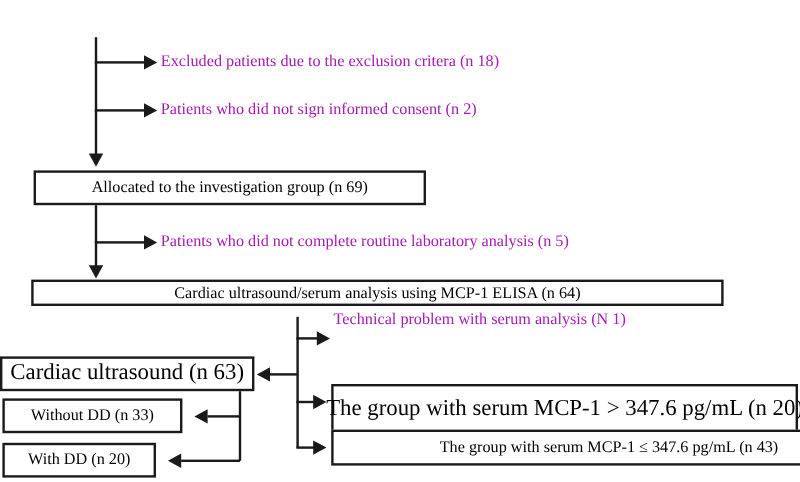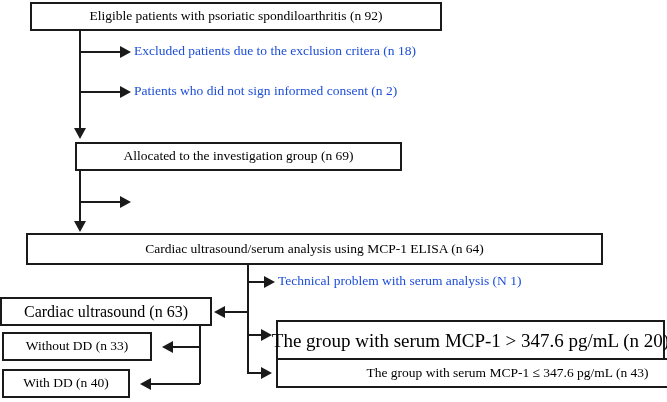--- a/index.html
+++ b/index.html
@@ -30,21 +30,21 @@
     white-space: nowrap;
   }
   .box-label {
     display: block;
     padding: 0 6px;
   }
   .freetext {
     position: absolute;
     white-space: nowrap;
     line-height: 1.1;
-    color: #1d4ed8;
+    color: #a21caf;
   }
   .vline {
     position: absolute;
     background: #1a1a1a;
     width: 2px;
   }
   .hline {
     position: absolute;
     background: #1a1a1a;
     height: 2px;
@@ -72,82 +72,80 @@
     border-left: 6px solid transparent;
     border-right: 6px solid transparent;
     border-top: 11px solid #1a1a1a;
   }
 </style>
 </head>
 <body>
 
 <div id="flow-root">
 
-  <div class="box" style="left:30px; top:2px; width:412px; height:29px; font-size:13.5px;">
-    <span class="box-label">Eligible patients with psoriatic spondiloarthritis (n 92)</span>
-  </div>
 
   <div class="vline" style="left:79px; top:31px; height:99px;"></div>
   <div class="arrow-down" style="left:74px; top:128px;"></div>
 
   <div class="hline" style="left:79px; top:51px; width:44px;"></div>
   <div class="arrow-right" style="left:120px; top:46px;"></div>
   <div class="freetext" style="left:134px; top:44px; font-size:13.5px;">Excluded patients due to the exclusion critera (n 18)</div>
 
   <div class="hline" style="left:79px; top:91px; width:44px;"></div>
   <div class="arrow-right" style="left:120px; top:86px;"></div>
   <div class="freetext" style="left:134px; top:84px; font-size:13.5px;">Patients who did not sign informed consent (n 2)</div>
 
-  <div class="box" style="left:28px; top:142px; width:327px; height:29px; font-size:13.5px;margin-left:47px;">
+  <div class="box" style="left:28px; top:142px; width:327px; height:29px; font-size:13.5px;">
     <span class="box-label">Allocated to the investigation group (n 69)</span>
   </div>
 
   <div class="vline" style="left:79px; top:171px; height:52px;"></div>
   <div class="arrow-down" style="left:74px; top:221px;"></div>
 
   <div class="hline" style="left:79px; top:201px; width:44px;"></div>
   <div class="arrow-right" style="left:120px; top:196px;"></div>
+  <div class="freetext" style="left:134px; top:194px; font-size:13.5px;">Patients who did not complete routine laboratory analysis (n 5)</div>
 
-  <div class="box" style="left:26px; top:233px; width:577px; height:32px; font-size:13.5px;">
+  <div class="box" style="left:26px; top:233px; width:577px; height:22px; font-size:13.5px;">
     <span class="box-label">Cardiac ultrasound/serum analysis using MCP-1 ELISA (n 64)</span>
   </div>
 
   <div class="vline" style="left:247px; top:264px; height:109px;"></div>
 
   <div class="hline" style="left:247px; top:281px; width:20px;"></div>
   <div class="arrow-right" style="left:264px; top:276px;"></div>
-  <div class="freetext" style="left:278px; top:274px; font-size:13.5px;text-align:center;">Technical problem with serum analysis (N 1)</div>
+  <div class="freetext" style="left:278px; top:259px; font-size:13.5px;text-align:center;">Technical problem with serum analysis (N 1)</div>
 
   <div class="hline" style="left:225px; top:311px; width:23px;"></div>
   <div class="arrow-left" style="left:214px; top:306px;"></div>
 
   <div class="hline" style="left:247px; top:334px; width:16px;"></div>
   <div class="arrow-right" style="left:261px; top:329px;"></div>
 
   <div class="hline" style="left:247px; top:372px; width:16px;"></div>
   <div class="arrow-right" style="left:261px; top:367px;"></div>
 
-  <div class="box" style="left:0px; top:297px; width:212px; height:29px; font-size:16px;">
+  <div class="box" style="left:0px; top:297px; width:212px; height:29px; font-size:19px;">
     <span class="box-label">Cardiac ultrasound (n 63)</span>
   </div>
 
   <div class="vline" style="left:199px; top:326px; height:58px;"></div>
 
   <div class="hline" style="left:173px; top:346px; width:27px;"></div>
   <div class="arrow-left" style="left:162px; top:341px;"></div>
 
   <div class="hline" style="left:151px; top:383px; width:49px;"></div>
   <div class="arrow-left" style="left:140px; top:378px;"></div>
 
   <div class="box" style="left:2px; top:332px; width:150px; height:29px; font-size:13.5px;">
     <span class="box-label">Without DD (n 33)</span>
   </div>
 
   <div class="box" style="left:2px; top:369px; width:128px; height:29px; font-size:13.5px;">
-    <span class="box-label">With DD (n 40)</span>
+    <span class="box-label">With DD (n 20)</span>
   </div>
 
   <div class="box" style="left:276px; top:320px; width:389px; height:42px; font-size:19px;">
     <span class="box-label">The group with serum MCP-1 &gt; 347.6 pg/mL (n 20)</span>
   </div>
 
   <div class="box" style="left:276px; top:358px; width:463px; height:30px; font-size:13.5px;">
     <span class="box-label">The group with serum MCP-1 ≤ 347.6 pg/mL (n 43)</span>
   </div>
 

